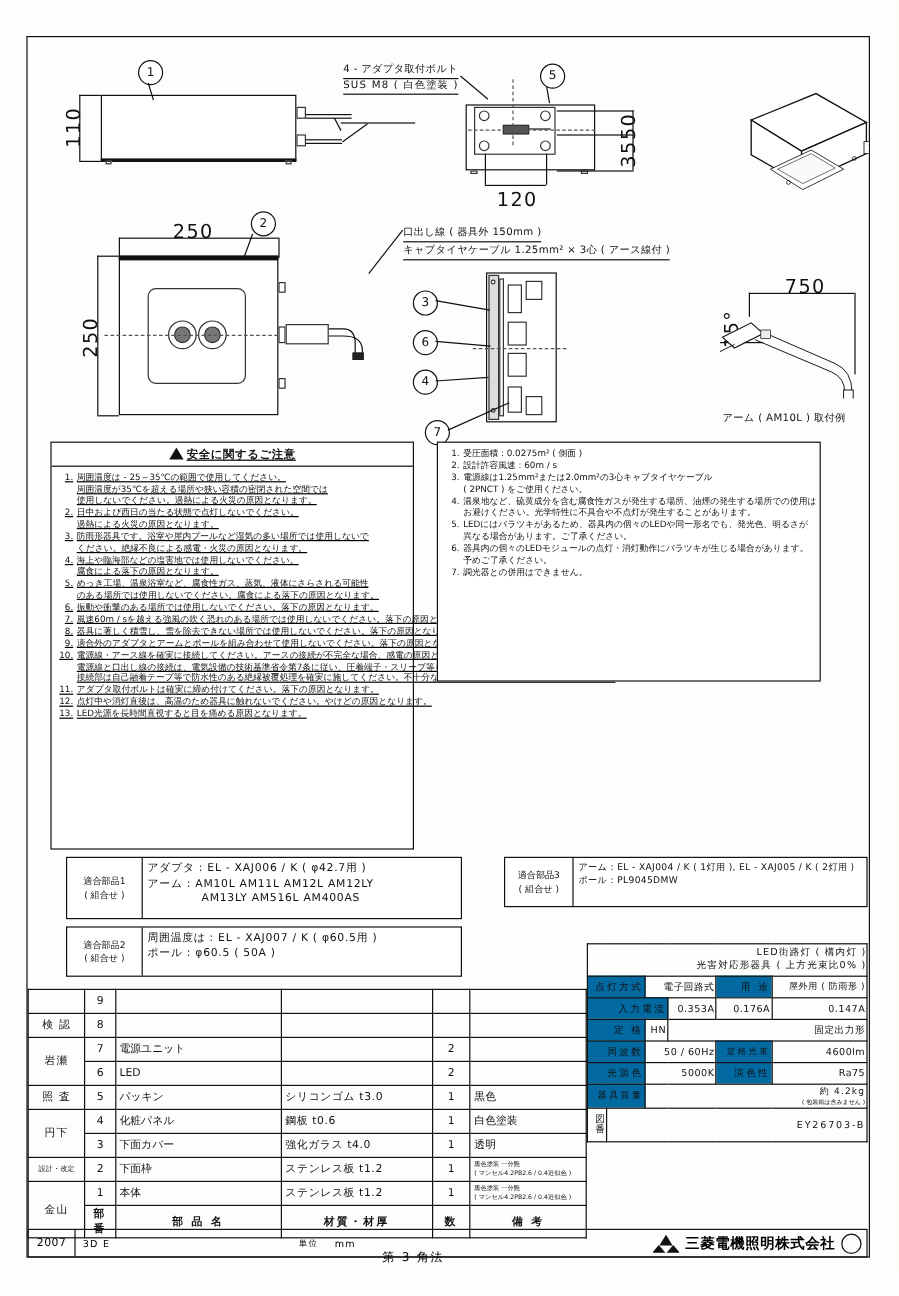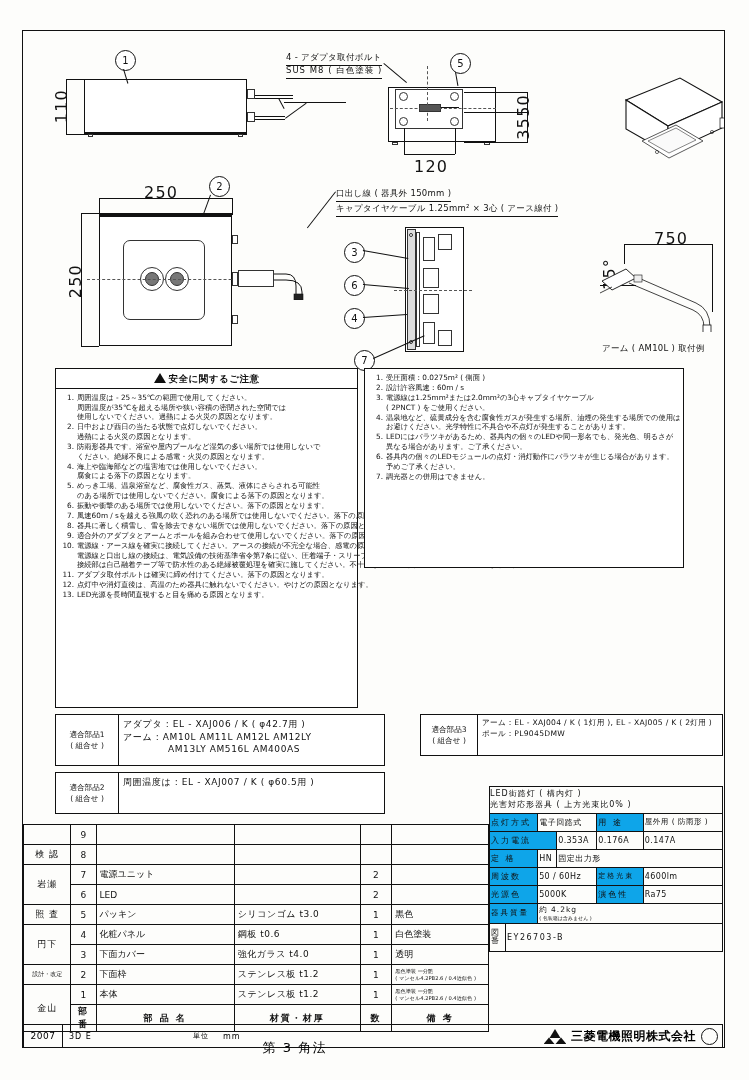--- a/index.html
+++ b/index.html
@@ -64,37 +64,37 @@
   .c-no{width:19px;text-align:center;}
   .c-nm{width:142px;}
   .c-mat{width:128px;letter-spacing:0.5px;}
   .c-qty{width:26px;text-align:center;}
   .c-rem{width:96px;}
   .tiny{font-size:5.2px;line-height:1.25;letter-spacing:0;}
   .hdrow td{text-align:center;font-weight:bold;letter-spacing:2px;font-size:8.5px;}
   .hd-sm{font-size:6px;letter-spacing:0;}
 
   #spec{position:absolute;left:489px;top:786px;width:234px;}
-  #spec td{border:0.8px solid #111;font-size:8px;color:#111;text-align:left;padding:0 1px;height:17px;}
+  #spec td{border:0.8px solid #111;font-size:8px;color:#111;text-align:right;padding:0 1px;height:17px;}
   .sp-ttl{font-size:8px;letter-spacing:1px;line-height:1.35;padding:2px 0 !important;height:auto !important;}
-  .sp-lab{background:#0ea5e9;letter-spacing:2px;}
+  .sp-lab{background:#0369a1;letter-spacing:2px;}
   .sp-big{font-size:15px;letter-spacing:0.5px;font-weight:normal;}
   .sp-mid{font-size:10.5px;letter-spacing:0.5px;margin-left:12px;}
   .sp-vert{font-size:6px;width:13px;letter-spacing:0;line-height:1.05;}
   .sp-num{font-size:9.5px;letter-spacing:0.4px;}
   .sp-dwg{font-size:19px;letter-spacing:1.5px;height:27px !important;}
 
   #footer{position:absolute;left:23px;top:1024px;width:700px;height:24px;
     border:0.8px solid #111;box-sizing:border-box;display:flex;align-items:center;}
   .ft-yr{width:38px;text-align:center;font-size:9px;border-right:0.8px solid #111;
     height:100%;line-height:22px;letter-spacing:0.5px;}
   .ft-3d{width:60px;padding-left:6px;font-size:8px;letter-spacing:1px;}
-  .ft-unit{font-size:7px;letter-spacing:1px;margin-left:64px;}
+  .ft-unit{font-size:7px;letter-spacing:1px;margin-left:120px;}
   .ft-mm{font-size:8px;letter-spacing:1px;margin-left:14px;}
-  .ft-ang{font-size:13px;letter-spacing:1.5px;margin-left:22px;margin-top:24px;}
+  .ft-ang{font-size:10px;letter-spacing:1.5px;margin-left:22px;margin-top:24px;}
   .ft-logo{margin-left:auto;display:flex;align-items:center;padding-right:4px;}
   .ft-corp{font-size:12px;font-weight:bold;letter-spacing:0.5px;margin:0 5px;}
   .ft-circ{width:15px;height:15px;border:1.2px solid #111;border-radius:50%;}
 </style>
 </head>
 <body>
 
 <div id="sheet">
   <div id="border"></div>
 
@@ -232,21 +232,21 @@
       <path d="M31,36 L95,63" stroke="#111" stroke-width="0.8" fill="none"></path>
       <path d="M95,63 Q106,68 106,80" stroke="#111" stroke-width="0.8" fill="none"></path>
       <path d="M98,56 Q112,62 112,80" stroke="#111" stroke-width="0.8" fill="none"></path>
       <rect x="105" y="78" width="8" height="15" fill="#fff" stroke="#111" stroke-width="0.8"></rect>
       <rect x="36" y="28" width="8" height="7" fill="#eee" stroke="#111" stroke-width="0.6"></rect>
       <path d="M14,40 L2,46" stroke="#111" stroke-width="0.8"></path>
     </svg>
     <div class="note-txt" style="left:578px;top:311px;">アーム ( AM10L ) 取付例</div>
   </div>
 
-  <div class="panel" style="left:55px;top:368px;width:303px;height:340px;">
+  <div class="panel" style="left:42px;top:368px;width:303px;height:340px;text-decoration:underline;">
     <div class="panel-head">
       <span class="warn-tri"></span><span>安全に関するご注意</span>
     </div>
     <div class="panel-body" id="safety-body">
         <div class="cau-li">
           <div class="cau-no">1.</div>
           <div class="cau-tx">
             <div>周囲温度は - 25～35℃の範囲で使用してください。</div>
             <div>周囲温度が35℃を超える場所や狭い容積の密閉された空間では</div>
             <div>使用しないでください。過熱による火災の原因となります。</div>
@@ -396,20 +396,21 @@
     </div>
   </div>
 
   <div class="compat" style="left:55px;top:772px;width:330px;height:42px;">
     <div class="compat-l">
       <span>適合部品2</span>
       <span>( 組合せ )</span>
     </div>
     <div class="compat-r">
       <div>周囲温度は : EL - XAJ007 / K ( φ60.5用 )</div>
+      <div>ポール  : φ60.5 ( 50A )</div>
     </div>
   </div>
 
   <div class="compat" style="left:420px;top:714px;width:303px;height:42px;">
     <div class="compat-l" style="width:56px;">
       <span>適合部品3</span>
       <span>( 組合せ )</span>
     </div>
     <div class="compat-r" style="font-size:7.6px;letter-spacing:0.3px;">
       <div>アーム : EL - XAJ004 / K ( 1灯用 ), EL - XAJ005 / K ( 2灯用 )</div>

